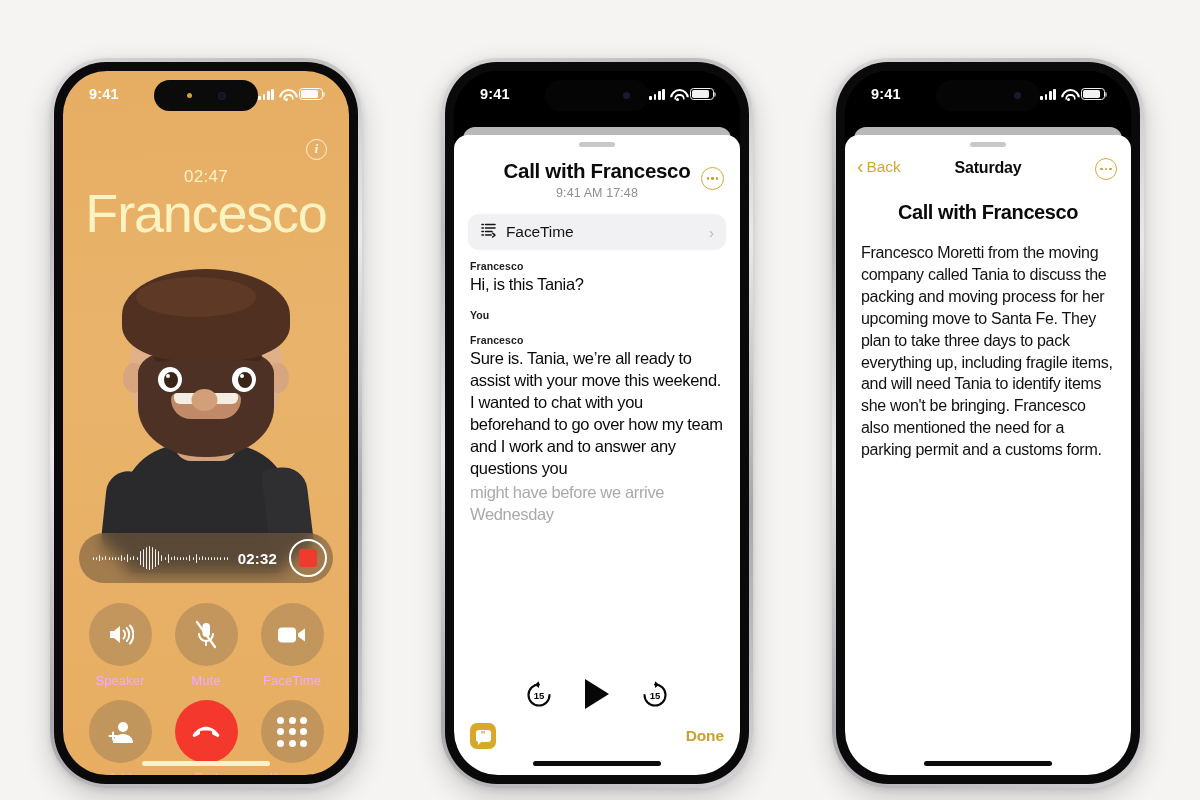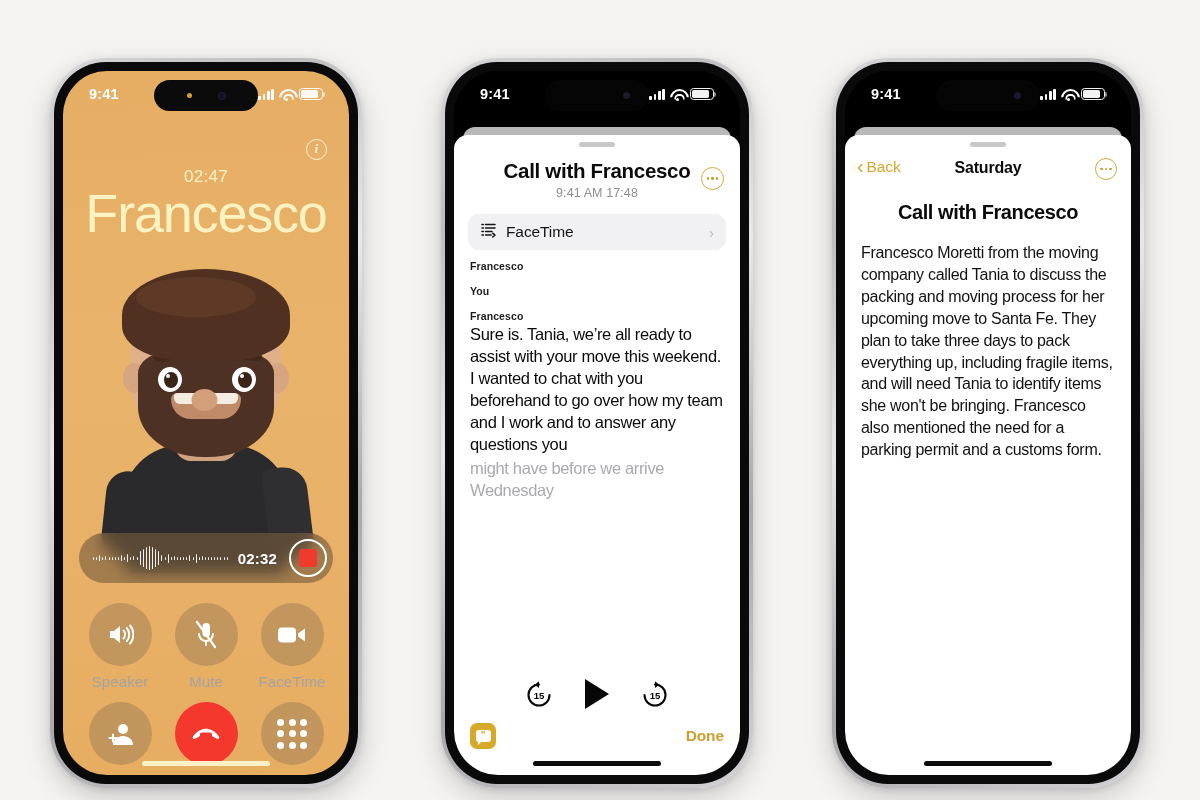--- a/index.html
+++ b/index.html
@@ -220,21 +220,21 @@
     display:grid;grid-template-columns:repeat(3,1fr);row-gap:12px;
     padding:0 14px;
   }
   .ctrl{display:flex;flex-direction:column;align-items:center;gap:7px}
   .ctrl-circle{
     width:63px;height:63px;border-radius:50%;
     background:rgba(160,126,86,.52);
     display:flex;align-items:center;justify-content:center;
   }
   .ctrl-circle.end{background:#f4382d}
-  .ctrl-label{color:#a3a3a3;font-size:15px;letter-spacing:.1px}
+  .ctrl-label{color:#f0abfc;font-size:13px;letter-spacing:.1px}
   .keypad-dots{display:grid;grid-template-columns:repeat(3,7px);gap:4.5px}
   .keypad-dots i{width:7px;height:7px;border-radius:50%;background:#fff;display:block}
 
   
   .dark-screen{position:absolute;inset:0;background:#000;}
   .sheet-stack{
     position:absolute;left:9px;right:9px;top:56px;height:14px;
     background:#b9b9b9;border-radius:12px 12px 0 0;
   }
   .sheet{
@@ -572,20 +572,21 @@
                 <path d="M5.6 13h5.6" stroke="#141414" stroke-width="1.6" stroke-linecap="round"></path>
                 <path d="M12.6 11.2l2.4 1.9-2.4 1.9" stroke="#141414" stroke-width="1.5" stroke-linecap="round" stroke-linejoin="round" fill="none"></path>
               </svg>
             </span>
             <span class="label">FaceTime</span>
             <span class="chev">›</span>
           </div>
 
           <div class="transcript">
             <div class="speaker">Francesco</div>
+            <div class="utter">Hi, is this Tania?</div>
 
             <div class="speaker">You</div>
 
             <div class="speaker">Francesco</div>
             <div class="utter">Sure is. Tania, we’re all ready to assist with your move this weekend. I wanted to chat with you beforehand to go over how my team and I work and to answer any questions you</div>
             <div class="utter fading">might have before we arrive Wednesday</div>
           </div>
 
           <div class="player">
             <div class="player-btns">

